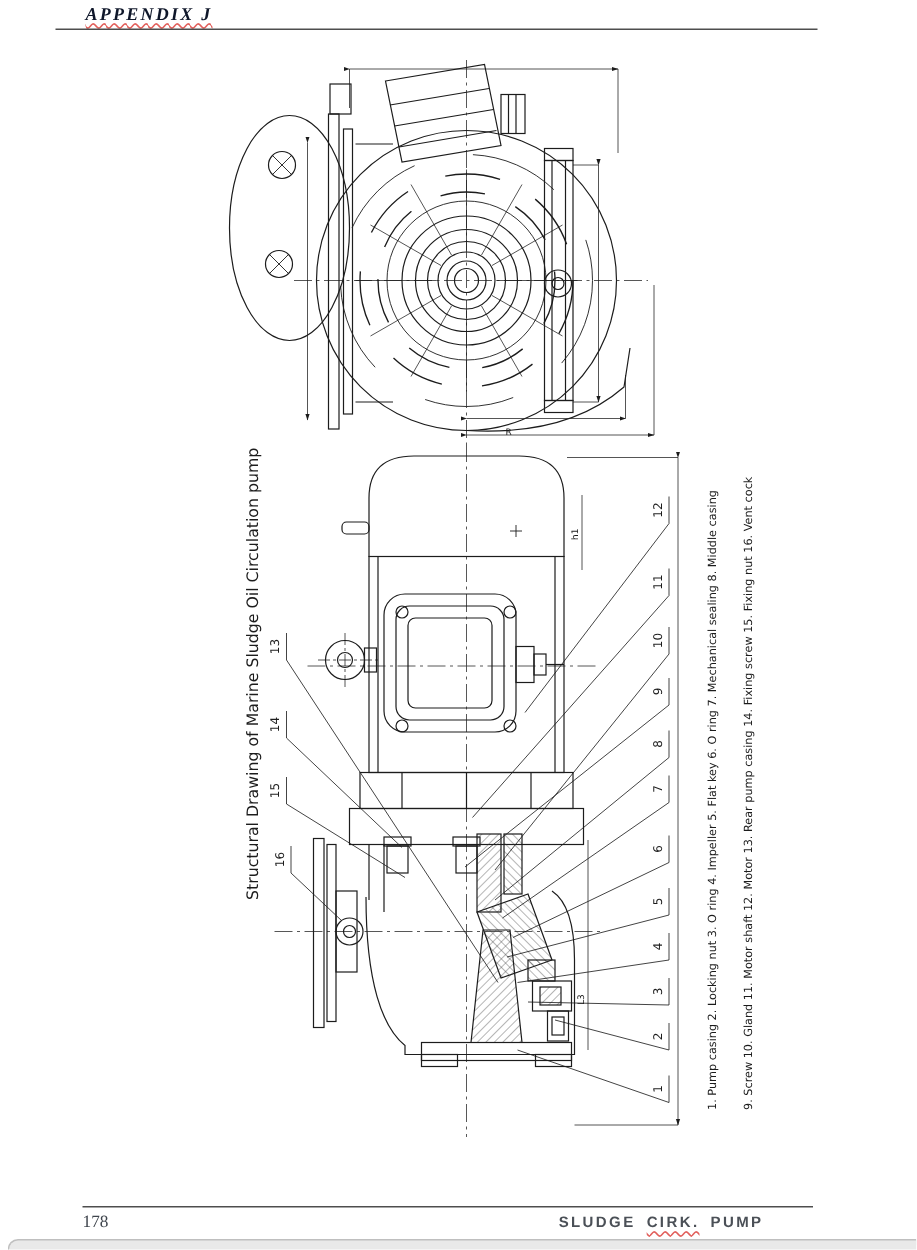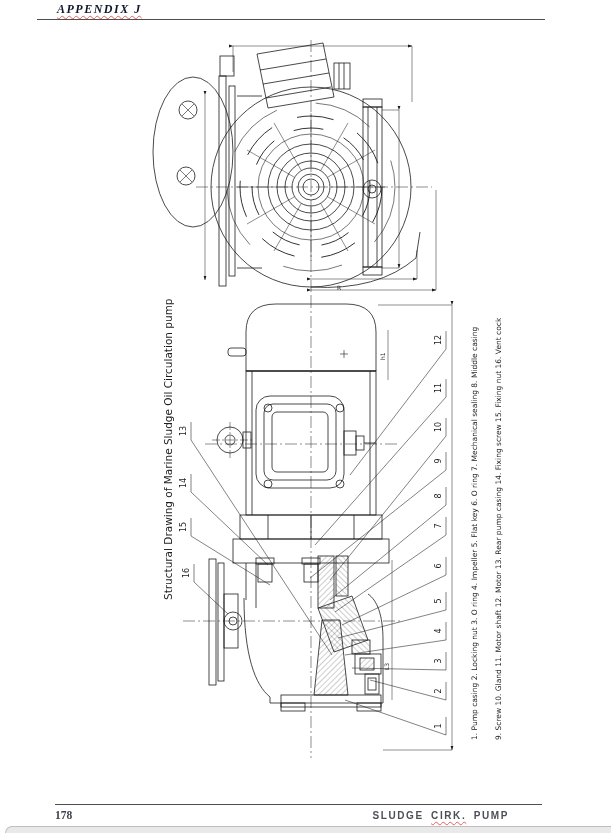--- a/index.html
+++ b/index.html
@@ -6,21 +6,21 @@
   body{width:611px;height:833px;position:relative;background:#ffffff;overflow:hidden;
        font-family:"Liberation Serif",serif;}
   .abs{position:absolute;}
   #appendix-title{
     top:2px;left:57px;font-family:"Liberation Serif",serif;font-style:italic;font-weight:bold;
     font-size:12px;letter-spacing:1.5px;color:#0f172a;
     text-decoration:underline wavy #e2605c 1px;text-underline-offset:2px;
   }
   #header-rule{top:19px;left:37px;width:508px;height:1px;background:#4e4e4e;}
   #footer-rule{top:804px;left:55px;width:487px;height:1px;background:#4e4e4e;}
-  #page-number{top:809px;left:55px;font-family:"Liberation Serif",serif;font-weight:bold;
+  #page-number{top:809px;left:55px;font-family:"Liberation Serif",serif;font-weight:normal;
     font-size:11.5px;color:#3e444c;}
   #running-title{top:810px;left:300px;width:209px;text-align:right;
     font-family:"Liberation Sans",sans-serif;font-weight:bold;font-size:10px;
     letter-spacing:1.6px;word-spacing:3px;color:#4b5057;white-space:nowrap;}
   #running-title .squiggle{text-decoration:underline wavy #e2605c 1px;text-underline-offset:2px;}
   #window-edge-bar{top:826px;left:5px;right:0;height:7px;background:#e9e9e9;
     border-top:1px solid #bfbfbf;border-left:1px solid #bfbfbf;border-radius:7px 0 0 0;}
   svg{position:absolute;top:0;left:0;}
   svg text{font-family:"DejaVu Sans",sans-serif;fill:#1c1c1c;}
 </style>

